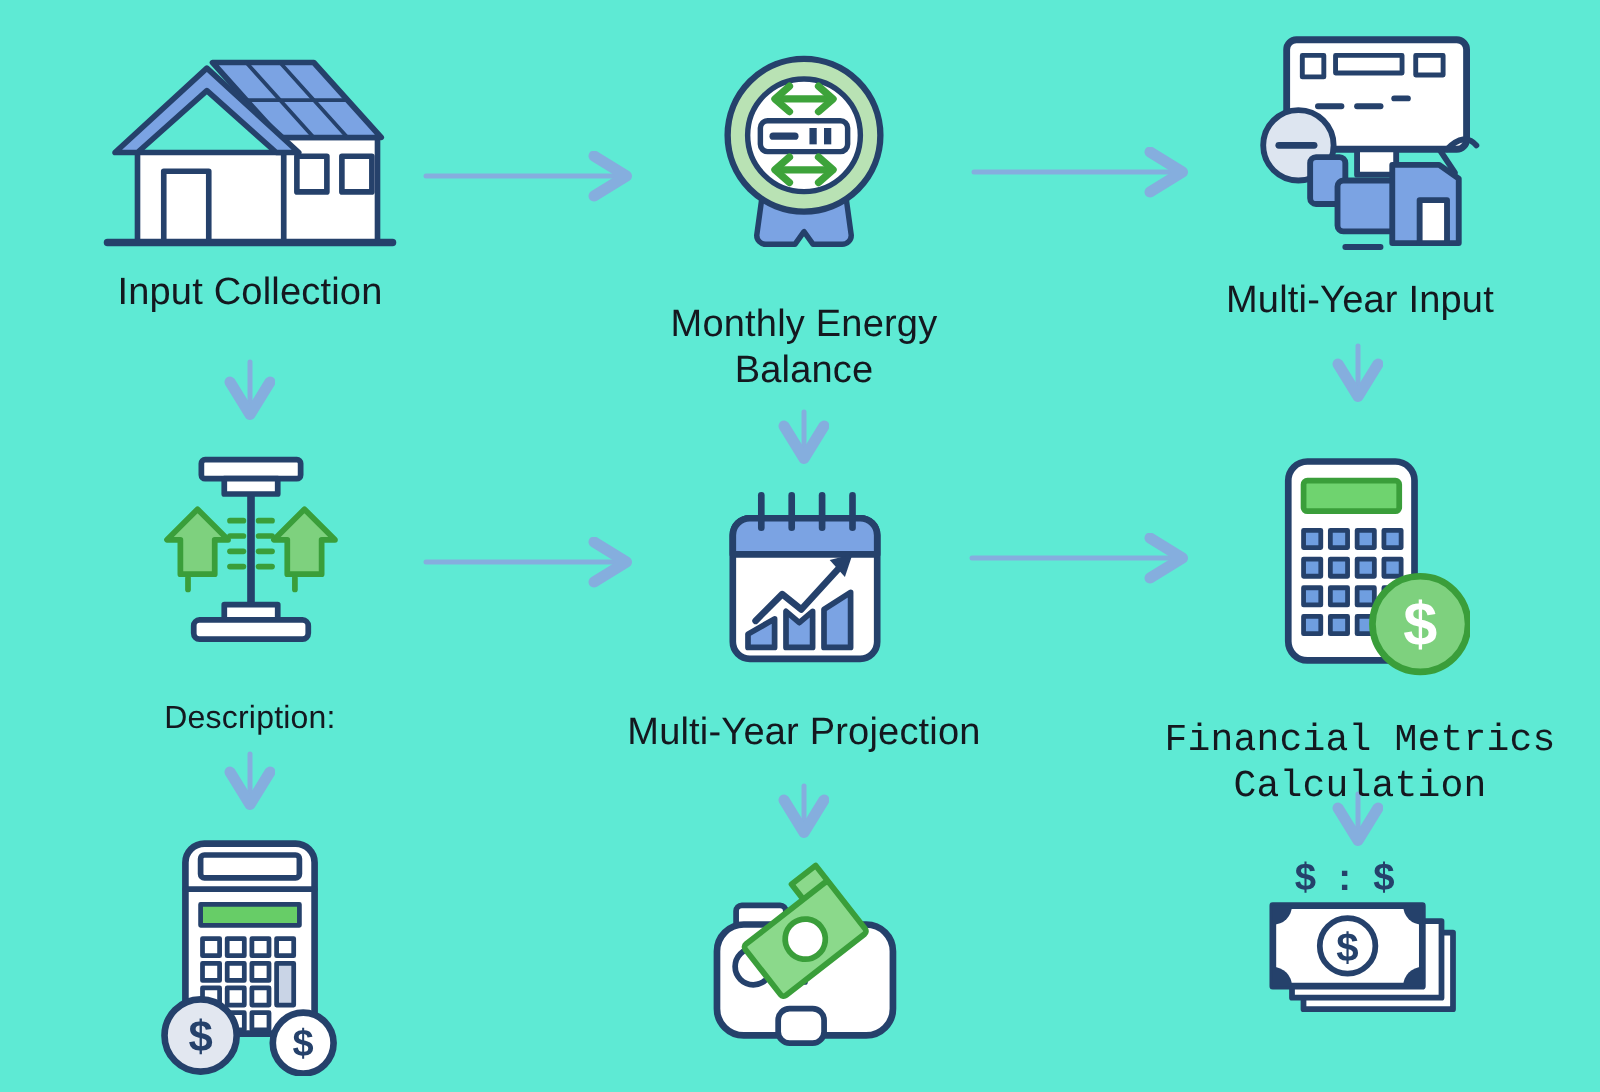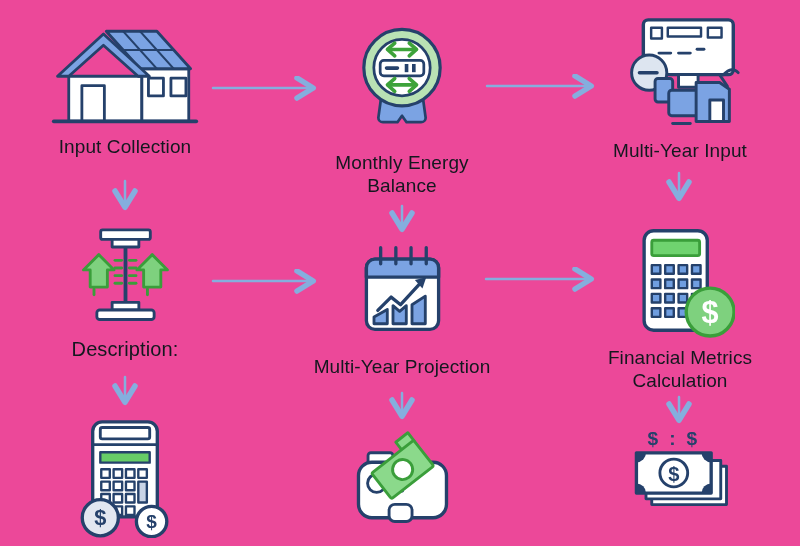--- a/index.html
+++ b/index.html
@@ -1,17 +1,17 @@
 <!DOCTYPE html>
 <html><head>
 <meta charset="utf-8">
 <style>
   html,body{margin:0;padding:0;background:#ffffff;}
   .canvas{
-    position:relative;width:800px;height:546px;background:#ec4899;
+    position:relative;width:800px;height:546px;background:#5eead4;
     font-family:"Liberation Sans",sans-serif;overflow:hidden;
   }
   .arrow-layer{position:absolute;left:0;top:0;width:800px;height:546px;}
   .node{position:absolute;display:flex;flex-direction:column;align-items:center;}
   .node-label{
     font-size:19px;line-height:23px;text-align:center;color:#14181f;
     font-weight:500;letter-spacing:.1px;
   }
   .icon{display:block;}
   .icon text{font-family:"Liberation Sans",sans-serif;font-weight:bold;}
@@ -124,21 +124,21 @@
             <line x1="44" y1="44" x2="51" y2="44"></line>
           <line x1="44" y1="52" x2="51" y2="52"></line>
             <line x1="44" y1="60" x2="51" y2="60"></line>
           <line x1="59" y1="36" x2="66" y2="36"></line>
             <line x1="59" y1="44" x2="66" y2="44"></line>
           <line x1="59" y1="52" x2="66" y2="52"></line>
             <line x1="59" y1="60" x2="66" y2="60"></line>
         </g>
       </g>
     </svg>
-    <div class="node-label" style="margin-top:12px;font-size:20px;">Description:</div>
+    <div class="node-label" style="margin-top:22px;font-size:16px;">Description:</div>
   </div>
 
   <div class="node" style="left:292px;top:242px;width:220px;">
     <svg class="icon" width="95" viewBox="0 0 100 100">
       <g stroke-linejoin="round" stroke-linecap="round">
         <rect x="12" y="18" width="76" height="74" rx="9" fill="#fff" stroke="#25416b" stroke-width="3.5"></rect>
         <path d="M21,18 h58 a9,9 0 0 1 9,9 v10 H12 v-10 a9,9 0 0 1 9,-9 z" fill="#7ba3e3" stroke="#25416b" stroke-width="3.5"></path>
         <line x1="27" y1="6" x2="27" y2="23" stroke="#25416b" stroke-width="3.5"></line>
         <line x1="43" y1="6" x2="43" y2="23" stroke="#25416b" stroke-width="3.5"></line>
         <line x1="59" y1="6" x2="59" y2="23" stroke="#25416b" stroke-width="3.5"></line>
@@ -172,21 +172,21 @@
             <rect x="56" y="72" width="9" height="9"></rect>
             <rect x="70" y="72" width="9" height="9"></rect>
           <rect x="28" y="87" width="9" height="9"></rect>
             <rect x="42" y="87" width="9" height="9"></rect>
             <rect x="56" y="87" width="9" height="9"></rect>
         </g>
         <circle cx="89" cy="91" r="25" fill="#7ed17e" stroke="#3a9e3a" stroke-width="3.5"></circle>
         <text x="89" y="102" font-size="32" fill="#ffffff" text-anchor="middle">$</text>
       </g>
     </svg>
-    <div class="node-label" style="margin-top:6px;width:200px;">Financial Metrics Calculation</div>
+    <div class="node-label" style="margin-top:19px;width:200px;font-family:Liberation Mono, monospace;">Financial Metrics Calculation</div>
   </div>
 
   <div class="node" style="left:15px;top:418px;width:220px;">
     <svg class="icon" width="114" viewBox="0 0 120 126">
       <g stroke-linejoin="round" stroke-linecap="round">
         <rect x="26" y="4" width="68" height="100" rx="10" fill="#fff" stroke="#25416b" stroke-width="3.5"></rect>
         <rect x="34" y="10" width="52" height="12" rx="2" fill="#fff" stroke="#25416b" stroke-width="3"></rect>
         <line x1="26" y1="28" x2="94" y2="28" stroke="#25416b" stroke-width="3"></line>
         <rect x="34" y="36" width="52" height="11" fill="#67cd67" stroke="#25416b" stroke-width="2.5"></rect>
         <g fill="#fff" stroke="#25416b" stroke-width="2.5">

